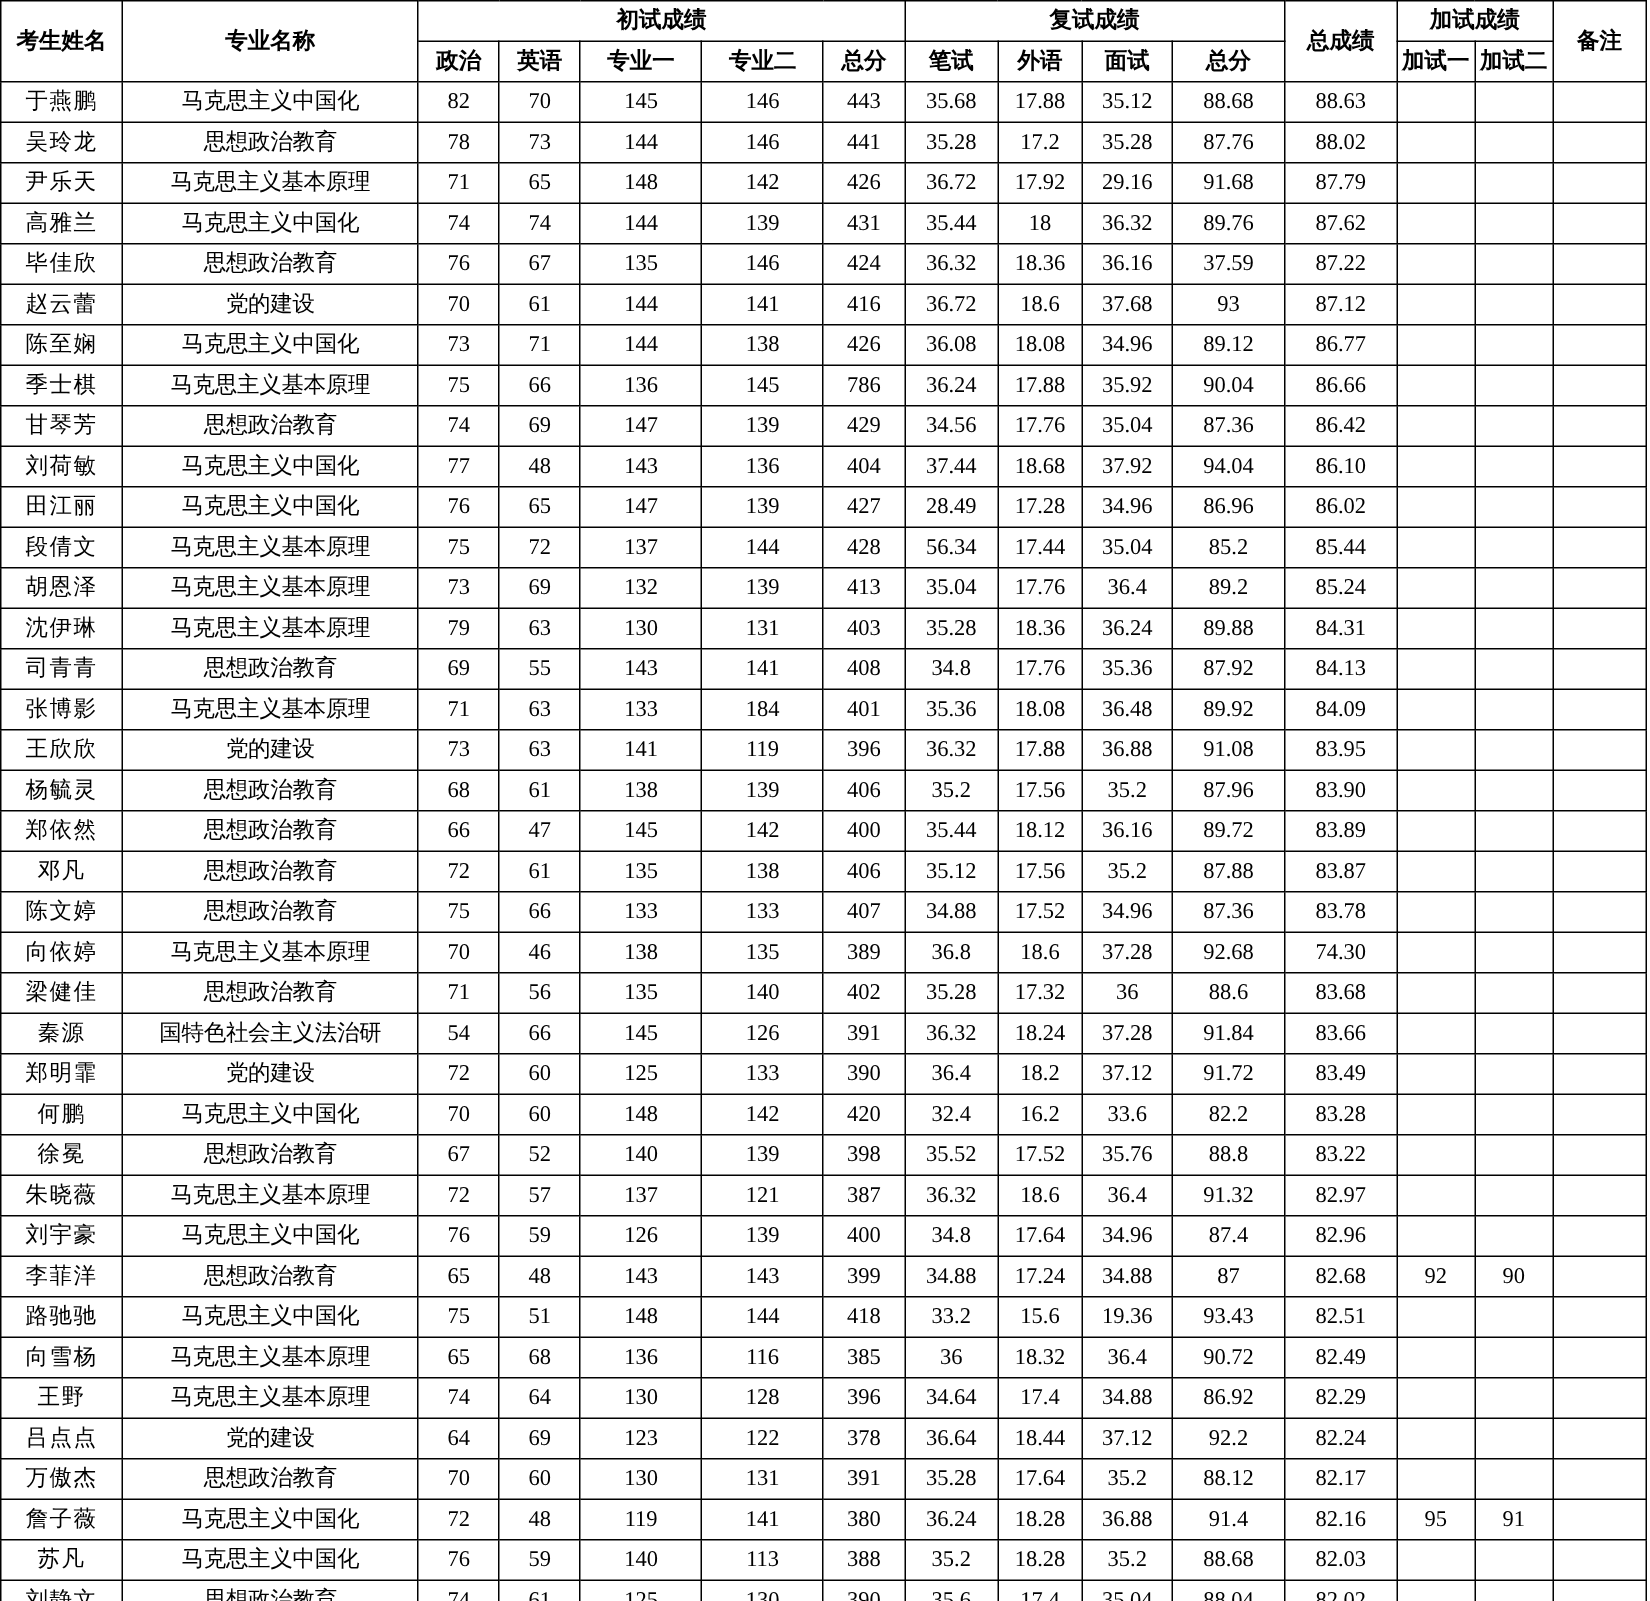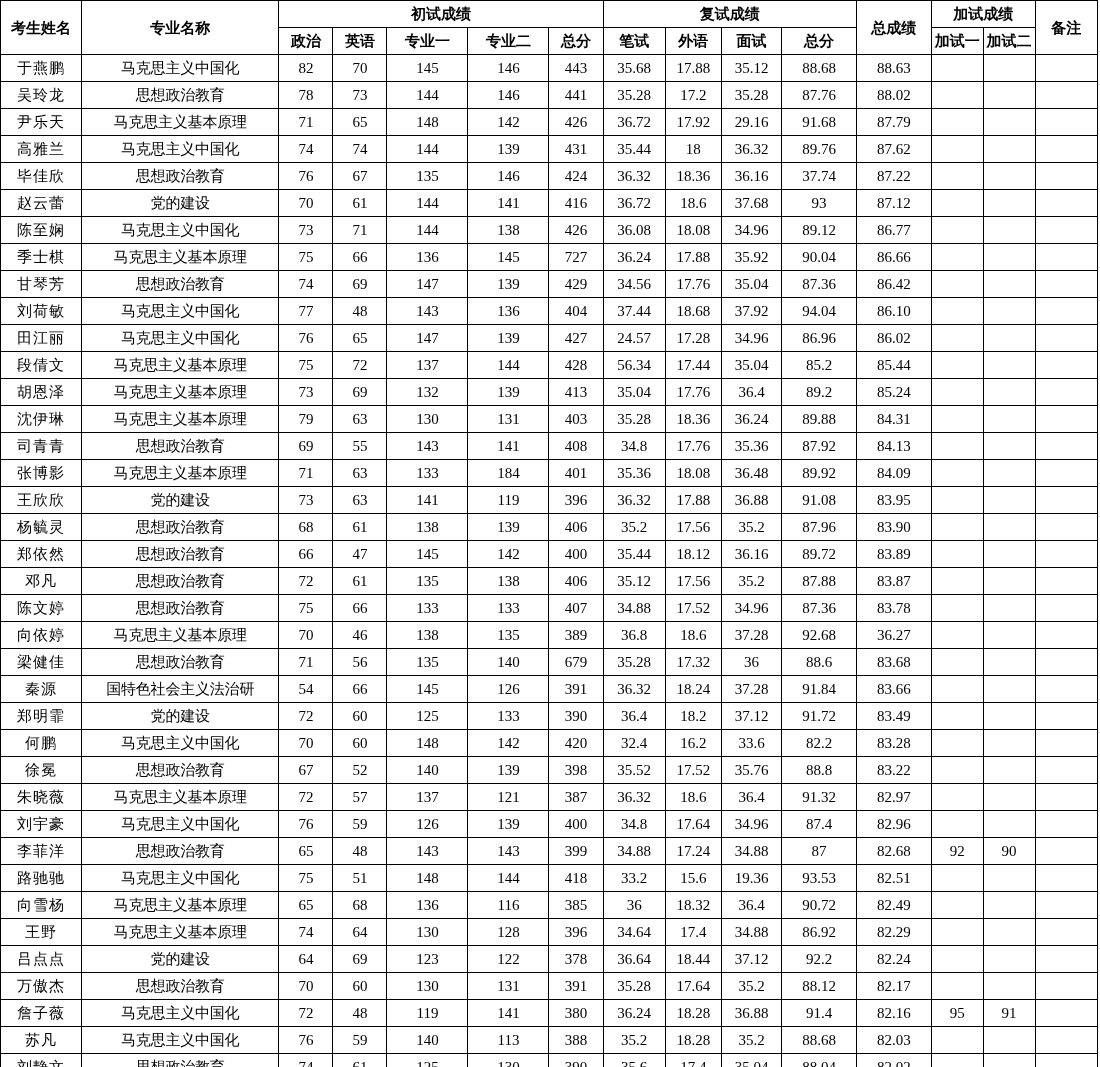--- a/index.html
+++ b/index.html
@@ -182,21 +182,21 @@
         <td class="name">毕佳欣</td>
         <td class="major">思想政治教育</td>
         <td>76</td>
         <td>67</td>
         <td>135</td>
         <td>146</td>
         <td>424</td>
         <td>36.32</td>
         <td>18.36</td>
         <td>36.16</td>
-        <td>37.74</td>
+        <td>37.59</td>
         <td>87.22</td>
         <td></td>
         <td></td>
         <td></td>
       </tr>
       <tr>
         <td class="name">赵云蕾</td>
         <td class="major">党的建设</td>
         <td>70</td>
         <td>61</td>
@@ -229,21 +229,21 @@
         <td></td>
         <td></td>
       </tr>
       <tr>
         <td class="name">季士棋</td>
         <td class="major">马克思主义基本原理</td>
         <td>75</td>
         <td>66</td>
         <td>136</td>
         <td>145</td>
-        <td>727</td>
+        <td>786</td>
         <td>36.24</td>
         <td>17.88</td>
         <td>35.92</td>
         <td>90.04</td>
         <td>86.66</td>
         <td></td>
         <td></td>
         <td></td>
       </tr>
       <tr>
@@ -281,21 +281,21 @@
         <td></td>
       </tr>
       <tr>
         <td class="name">田江丽</td>
         <td class="major">马克思主义中国化</td>
         <td>76</td>
         <td>65</td>
         <td>147</td>
         <td>139</td>
         <td>427</td>
-        <td>24.57</td>
+        <td>28.49</td>
         <td>17.28</td>
         <td>34.96</td>
         <td>86.96</td>
         <td>86.02</td>
         <td></td>
         <td></td>
         <td></td>
       </tr>
       <tr>
         <td class="name">段倩文</td>
@@ -472,33 +472,33 @@
         <td class="major">马克思主义基本原理</td>
         <td>70</td>
         <td>46</td>
         <td>138</td>
         <td>135</td>
         <td>389</td>
         <td>36.8</td>
         <td>18.6</td>
         <td>37.28</td>
         <td>92.68</td>
-        <td>36.27</td>
+        <td>74.30</td>
         <td></td>
         <td></td>
         <td></td>
       </tr>
       <tr>
         <td class="name">梁健佳</td>
         <td class="major">思想政治教育</td>
         <td>71</td>
         <td>56</td>
         <td>135</td>
         <td>140</td>
-        <td>679</td>
+        <td>402</td>
         <td>35.28</td>
         <td>17.32</td>
         <td>36</td>
         <td>88.6</td>
         <td>83.68</td>
         <td></td>
         <td></td>
         <td></td>
       </tr>
       <tr>
@@ -624,21 +624,21 @@
         <td class="name">路驰驰</td>
         <td class="major">马克思主义中国化</td>
         <td>75</td>
         <td>51</td>
         <td>148</td>
         <td>144</td>
         <td>418</td>
         <td>33.2</td>
         <td>15.6</td>
         <td>19.36</td>
-        <td>93.53</td>
+        <td>93.43</td>
         <td>82.51</td>
         <td></td>
         <td></td>
         <td></td>
       </tr>
       <tr>
         <td class="name">向雪杨</td>
         <td class="major">马克思主义基本原理</td>
         <td>65</td>
         <td>68</td>

